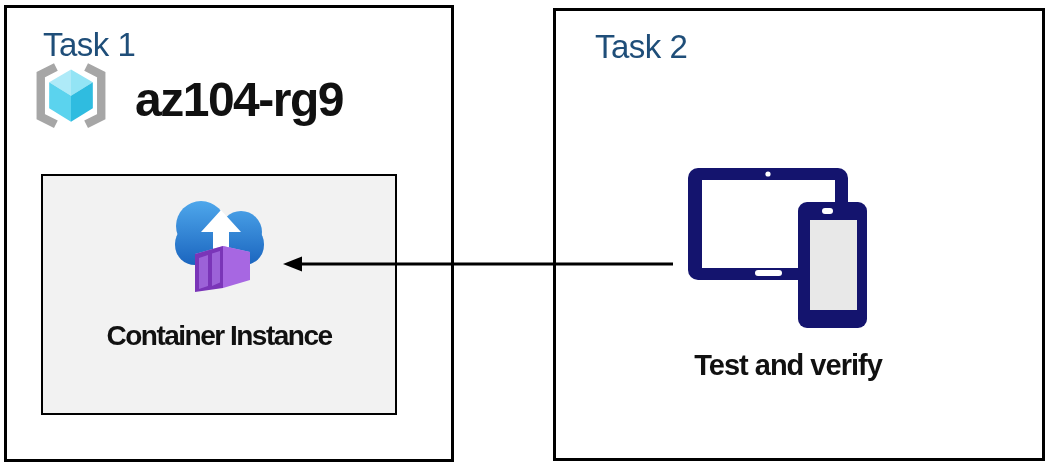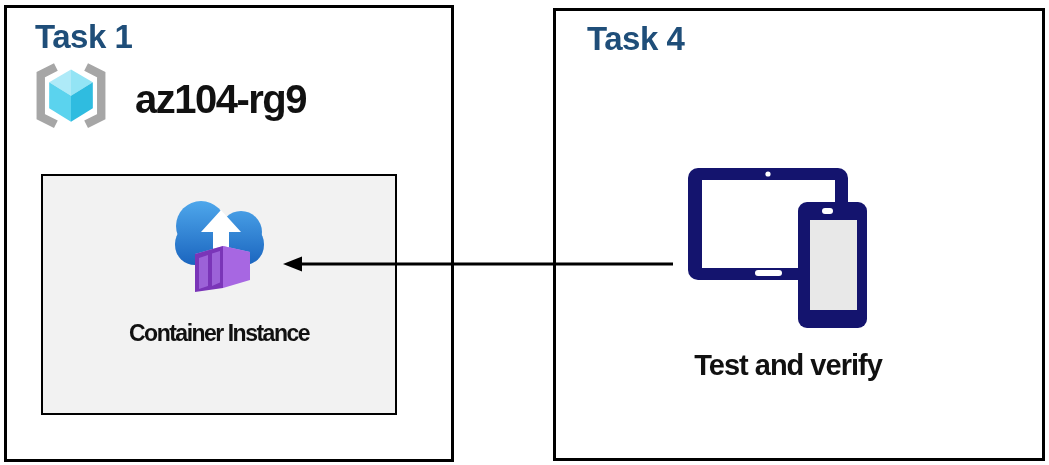--- a/index.html
+++ b/index.html
@@ -7,42 +7,42 @@
     position:relative;width:1049px;height:465px;background:#fff;
     font-family:"Liberation Sans",sans-serif;overflow:hidden;
   }
   .panel{
     position:absolute;box-sizing:border-box;background:#fff;
     border:3px solid var(--line_black,#000);
   }
   .panel-task1{left:4px;top:5px;width:450px;height:457px;}
   .panel-task2{left:553px;top:8px;width:492px;height:453px;}
   .panel-title{
-    position:absolute;margin:4px;font-size:33px;font-weight:bold;
+    position:absolute;margin:12px;font-size:33px;font-weight:normal;
     letter-spacing:-0.5px;color:var(--title_blue,#1F4E79);white-space:nowrap;
   }
   .panel-task1 .panel-title{left:24px;top:6px;}
   .panel-task2 .panel-title{left:27px;top:5px;}
   .rg-row{
     position:absolute;left:22px;top:52px;display:flex;align-items:center;
   }
   .rg-icon{width:84px;height:78px;flex:0 0 auto;}
   .rg-name{
-    margin-left:22px;font-size:40px;font-weight:bold;letter-spacing:-1.5px;
+    margin-left:22px;font-size:48px;font-weight:bold;letter-spacing:-1.5px;
     color:var(--label_black,#111);white-space:nowrap;
   }
   .inner-card{
     position:absolute;left:34px;top:166px;width:356px;height:241px;
     box-sizing:border-box;border:2px solid var(--line_black,#000);
     background:var(--inner_gray,#F2F2F2);
   }
   .ci-icon{position:absolute;left:120px;top:16px;width:112px;height:110px;}
   .ci-label{
     position:absolute;left:50%;top:144px;transform:translateX(-50%);
-    font-size:23px;font-weight:bold;letter-spacing:-1.5px;
+    font-size:28px;font-weight:bold;letter-spacing:-1.5px;
     color:var(--label_black,#111);white-space:nowrap;
   }
   .devices-icon{position:absolute;left:128px;top:145px;width:192px;height:174px;}
   .tv-label{
     position:absolute;left:232px;top:338px;transform:translateX(-50%);
     font-size:29px;font-weight:bold;letter-spacing:-1px;
     color:var(--label_black,#111);white-space:nowrap;
   }
   .connector{position:absolute;left:280px;top:252px;width:400px;height:24px;z-index:5;}
 </style>
@@ -87,21 +87,21 @@
         <polygon points="60,54 87,60 87,88 60,96" style="fill:var(--container_side,#A767E2)"></polygon>
         <polygon points="32,62 60,54 60,96 32,100" style="fill:var(--container_front,#7A35B8)"></polygon>
         <polygon points="36,66 45,63 45,94 36,97" style="fill:var(--container_panel,#9C62D8)"></polygon>
         <polygon points="49,61.5 57,59 57,90.5 49,94" style="fill:var(--container_panel,#9C62D8)"></polygon>
       </svg>
       <span class="ci-label">Container Instance</span>
     </div>
   </section>
 
   <section class="panel panel-task2">
-    <h2 class="panel-title">Task 4</h2>
+    <h2 class="panel-title">Task 2</h2>
 
     <svg class="devices-icon" viewBox="0 0 192 174" aria-hidden="true">
 
       <rect x="4" y="12" width="160" height="112" rx="10" style="fill:var(--device_navy,#14146E)"></rect>
       <rect x="18" y="24" width="133" height="88" fill="#fff"></rect>
       <circle cx="84" cy="18" r="2.6" fill="#fff"></circle>
       <rect x="71" y="114" width="27" height="6" rx="3" fill="#fff"></rect>
 
       <rect x="114" y="46" width="69" height="126" rx="9" style="fill:var(--device_navy,#14146E)"></rect>
       <rect x="126" y="64" width="47" height="90" style="fill:var(--phone_screen,#E8E8E8)"></rect>

